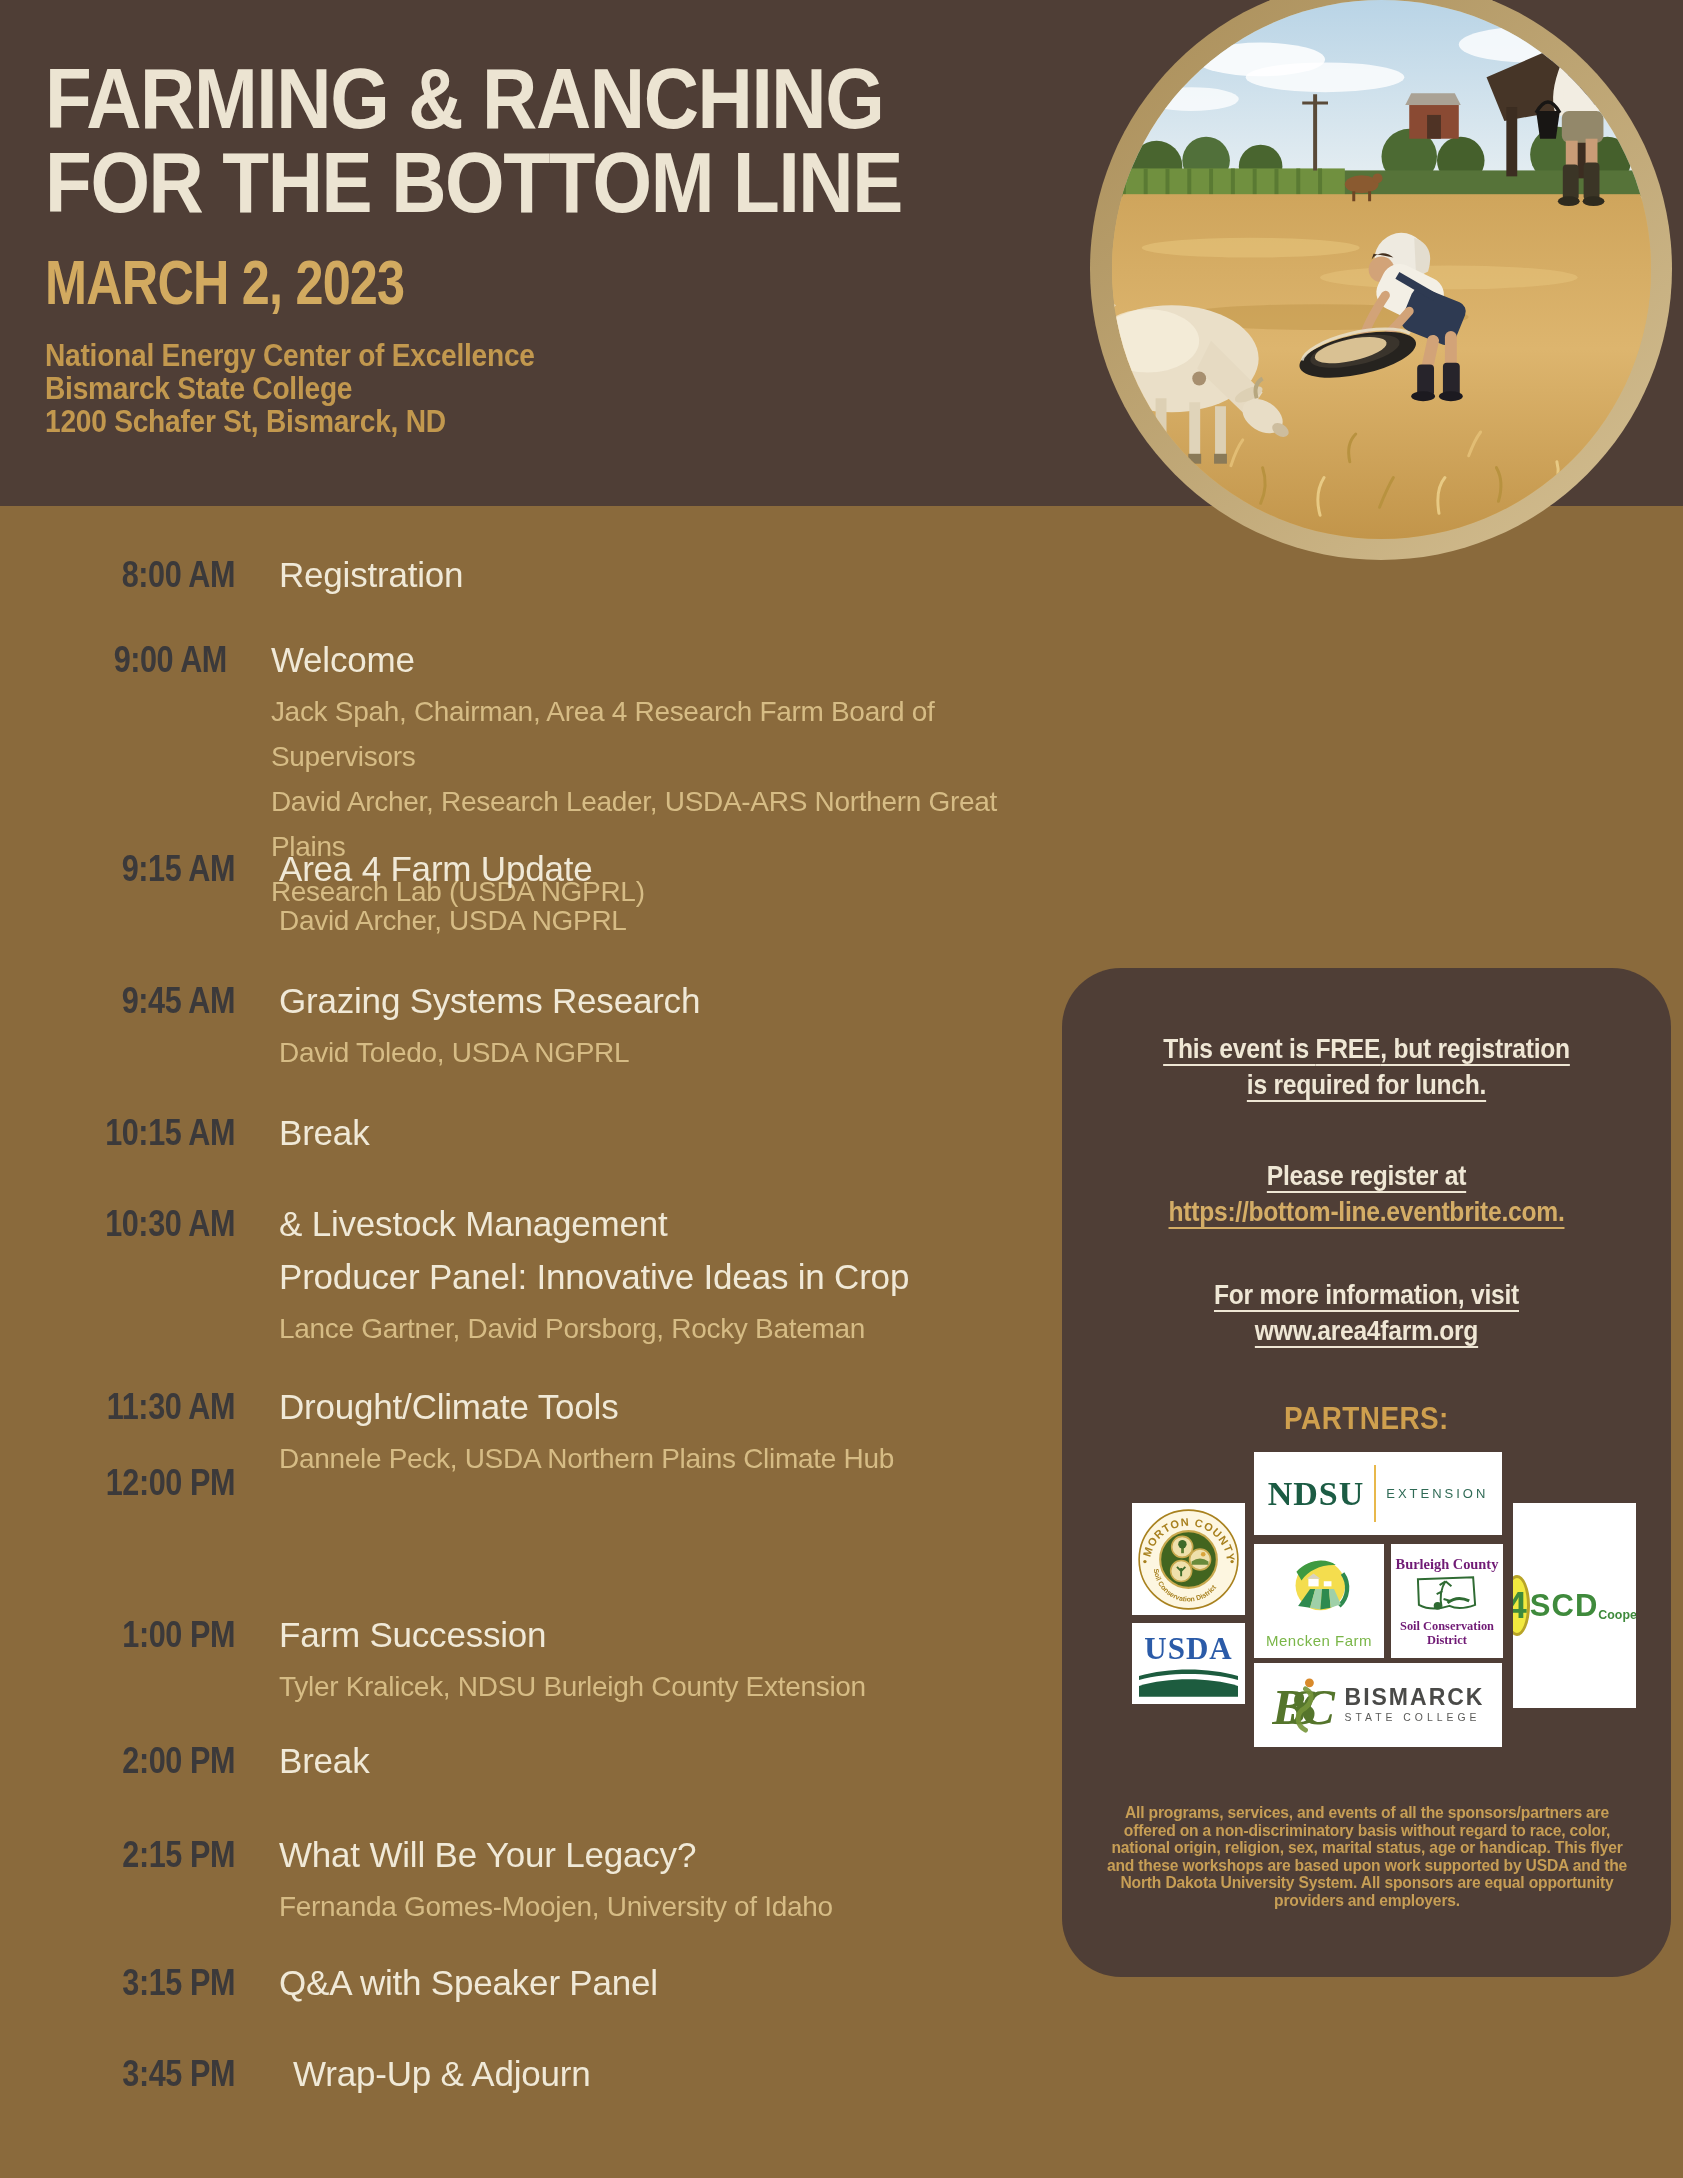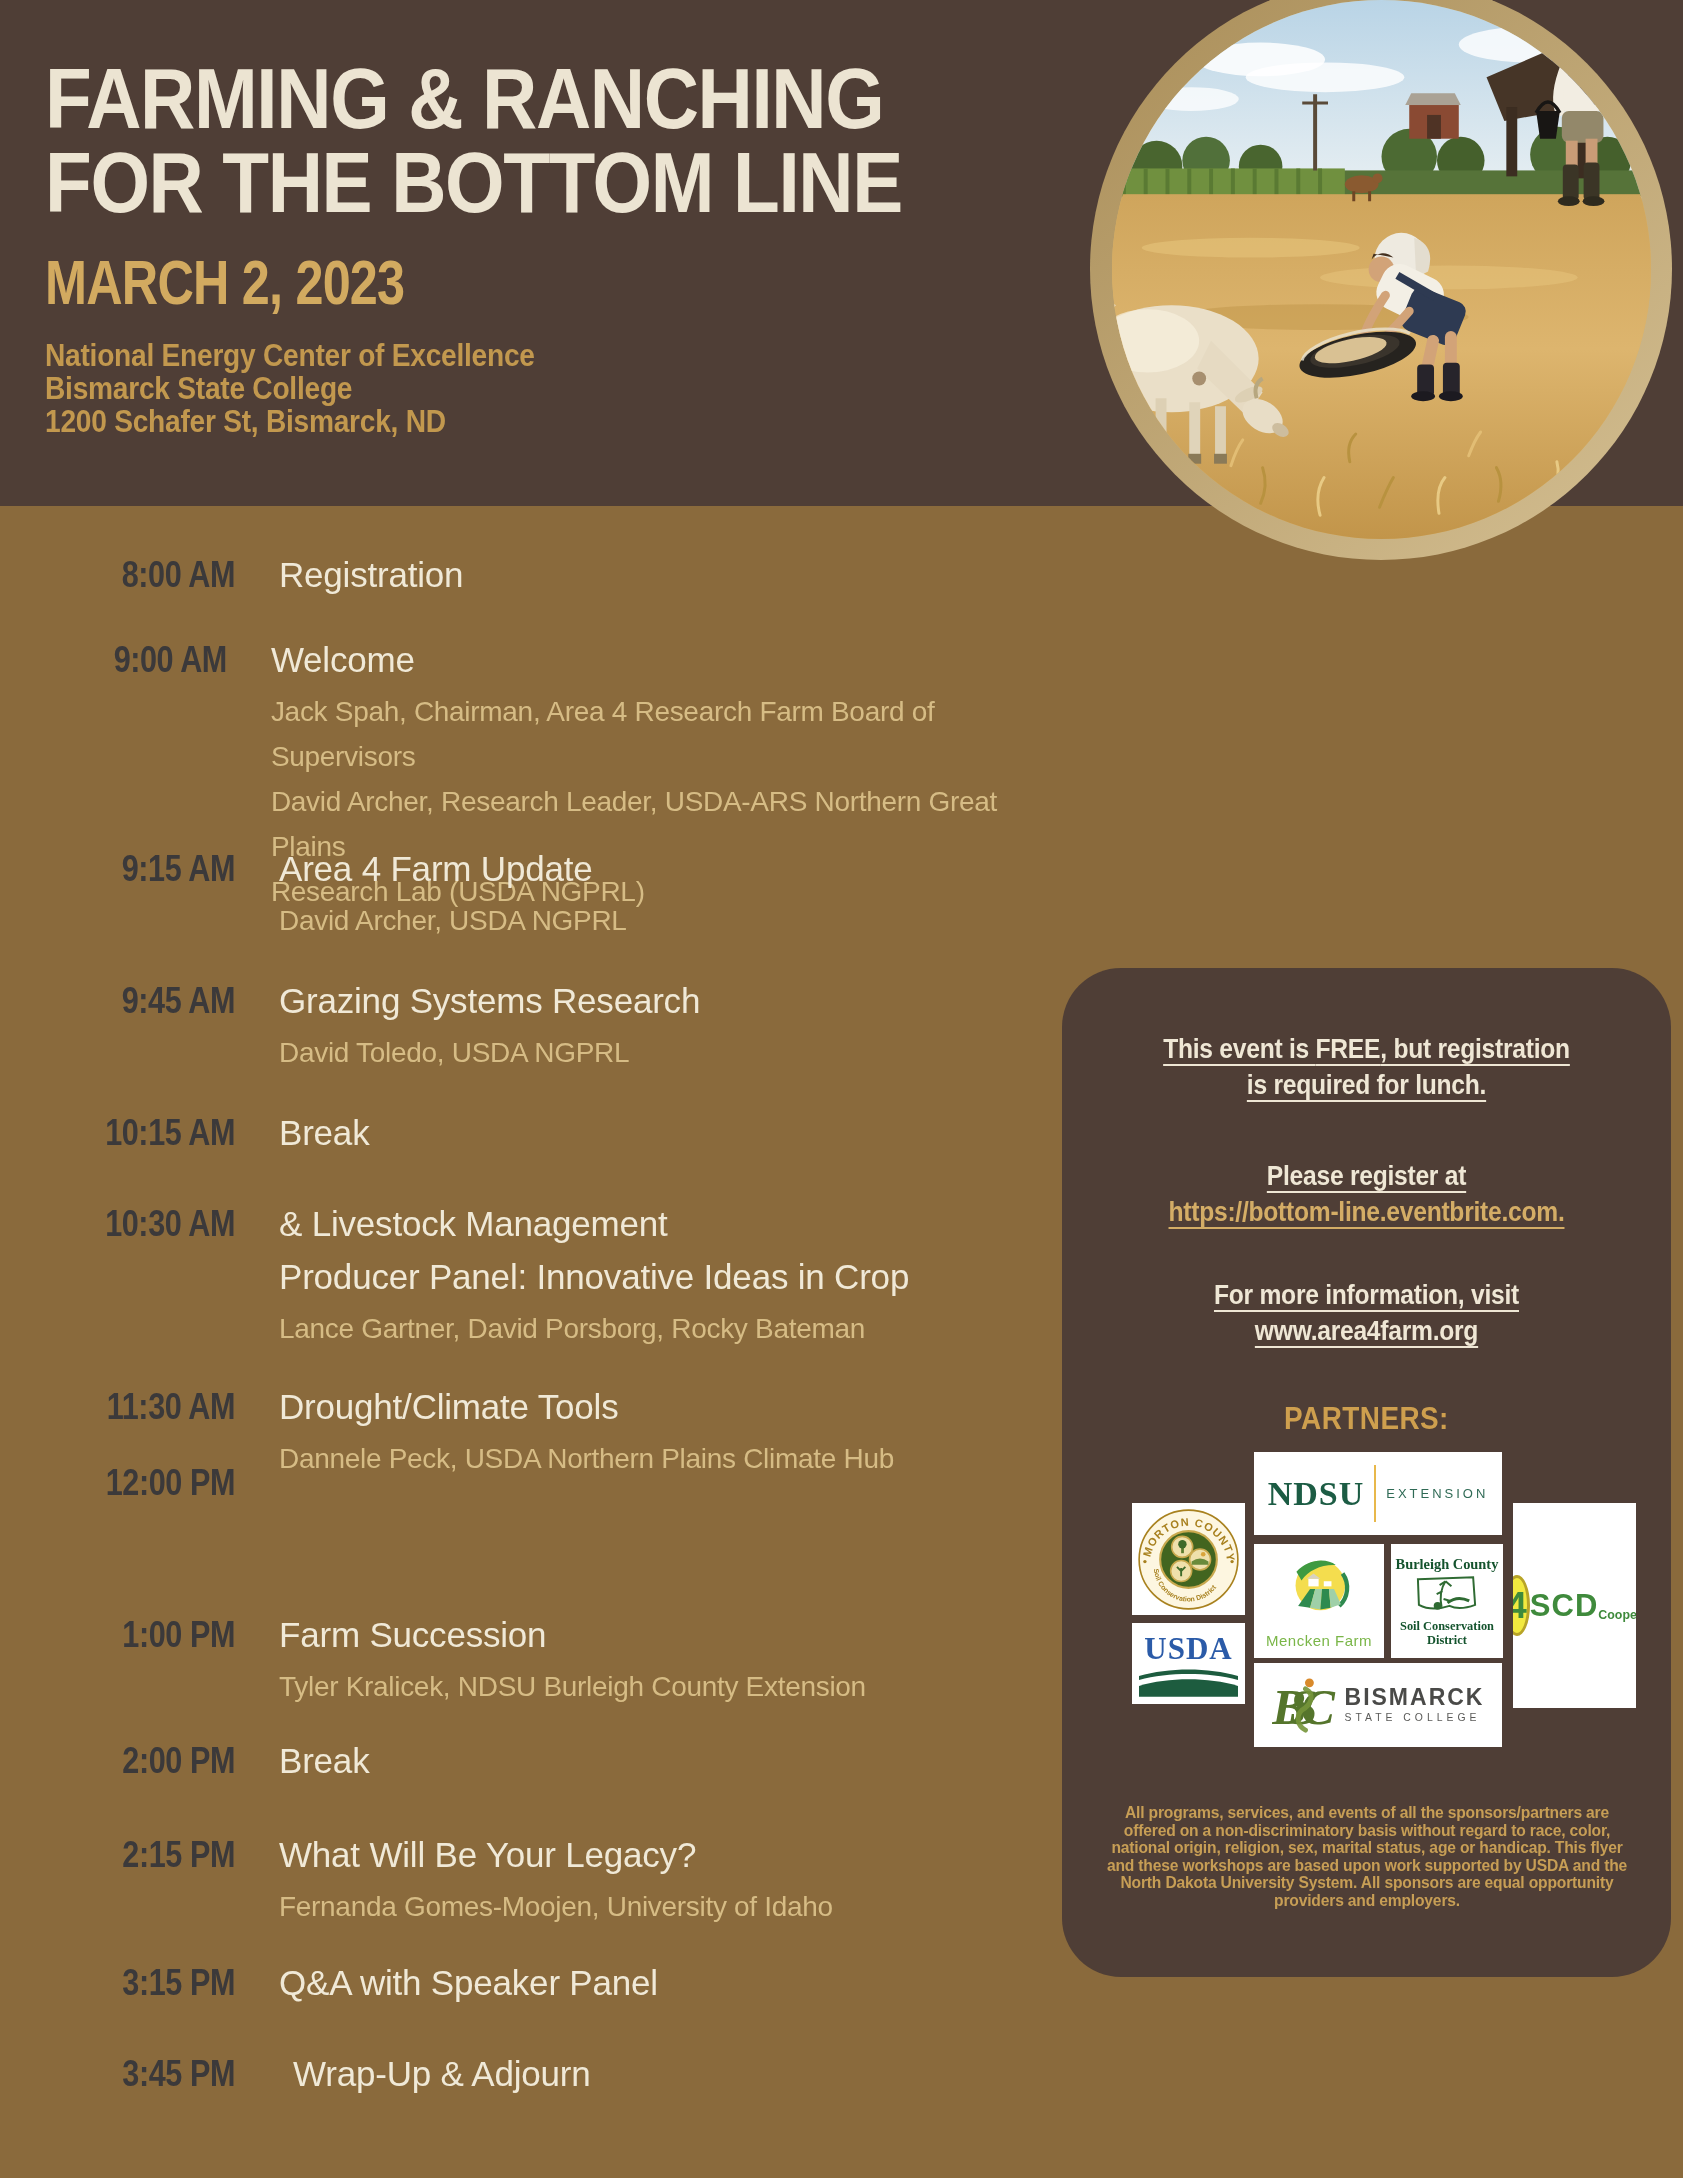--- a/index.html
+++ b/index.html
@@ -55,21 +55,21 @@
   .card{position:absolute;background:#fff;display:flex;align-items:center;justify-content:center;
         box-sizing:border-box;overflow:hidden;}
   .ndsu{left:192px;top:484px;width:248px;height:83px;gap:10px;}
   .nds{font-family:"Liberation Serif",serif;font-weight:700;font-size:34px;color:#1c5c44;letter-spacing:1px;}
   .ndiv{width:2px;height:57px;background:#e8b84b;}
   .next{font-size:13px;letter-spacing:3px;color:#2f6a55;}
   .morton{left:70px;top:535px;width:113px;height:112px;}
   .mencken{left:192px;top:576px;width:130px;height:114px;flex-direction:column;gap:2px;}
   .mlabel{font-size:15px;color:#7ab648;letter-spacing:0.5px;}
   .burleigh{left:329px;top:576px;width:112px;height:114px;flex-direction:column;
-            font-family:"Liberation Serif",serif;color:#14532d;font-weight:700;}
+            font-family:"Liberation Serif",serif;color:#701a75;font-weight:700;}
   .bt1{font-size:14.4px;} .bt2{font-size:12.4px;line-height:14px;}
   .area4{left:451px;top:535px;width:123px;height:205px;flex-direction:row;color:#3f8a3c;font-weight:800;}
   .a4w{font-size:27px;letter-spacing:1px;}
   .a4c{width:75px;height:55px;background:#f2e93f;border:3px solid #b8a428;border-radius:50%;
        display:flex;align-items:center;justify-content:center;font-size:36px;margin:2px 0;}
   .a4s{font-size:31px;letter-spacing:1px;}
   .a4sub{font-size:12.4px;line-height:14px;margin-top:18px;}
   .usda{left:70px;top:655px;width:113px;height:81px;flex-direction:column;gap:2px;}
   .usdat{font-weight:800;font-size:31px;color:#2b5ba8;letter-spacing:1px;font-family:"Liberation Serif",serif;}
   .bsc{left:192px;top:695px;width:248px;height:84px;gap:8px;}

